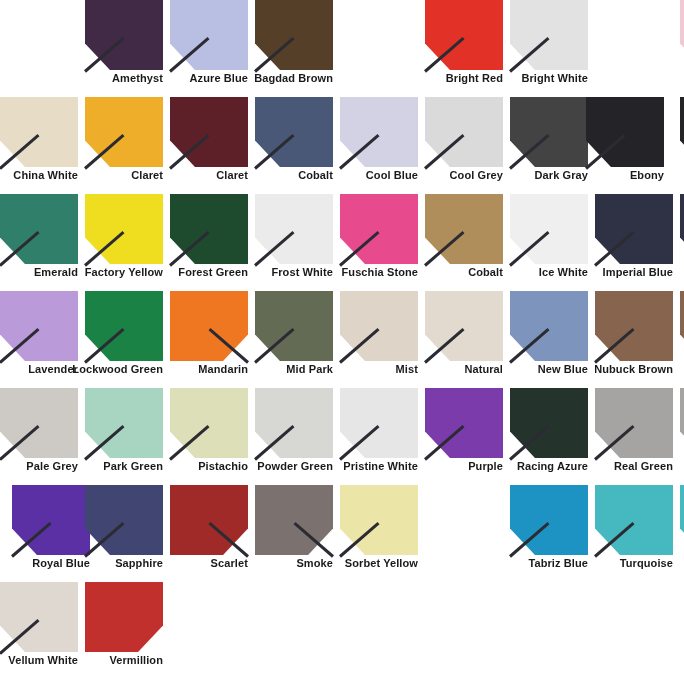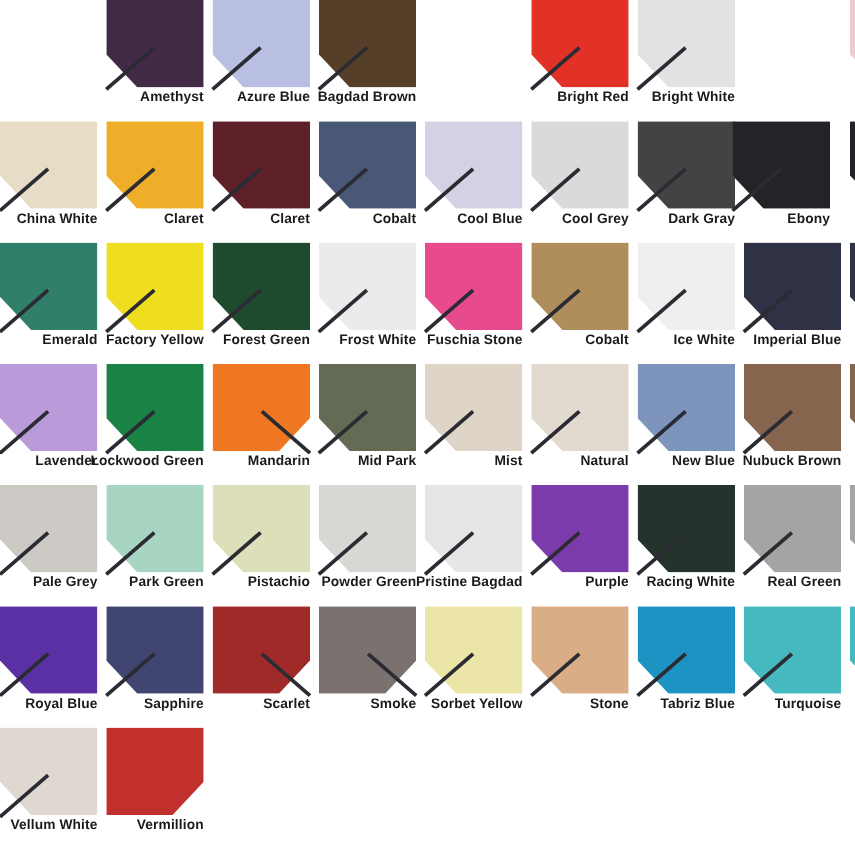--- a/index.html
+++ b/index.html
@@ -263,41 +263,41 @@
       <div class="swatch-label" style="color: rgb(26, 26, 26);">Pistachio</div>
     </div>
     <div class="swatch-cell" style="left: 255px; top: 388px;">
       <div class="chip cut-left" style="background: rgb(215, 215, 211);"></div>
       <div class="fold left" style="background: rgb(43, 43, 51);"></div>
       <div class="swatch-label" style="color: rgb(26, 26, 26);">Powder Green</div>
     </div>
     <div class="swatch-cell" style="left: 340px; top: 388px;">
       <div class="chip cut-left" style="background: rgb(230, 230, 230);"></div>
       <div class="fold left" style="background: rgb(43, 43, 51);"></div>
-      <div class="swatch-label" style="color: rgb(26, 26, 26);">Pristine Bagdad</div>
+      <div class="swatch-label" style="color: rgb(26, 26, 26);">Pristine White</div>
     </div>
     <div class="swatch-cell" style="left: 425px; top: 388px;">
       <div class="chip cut-left" style="background: rgb(124, 59, 171);"></div>
       <div class="fold left" style="background: rgb(43, 43, 51);"></div>
       <div class="swatch-label" style="color: rgb(26, 26, 26);">Purple</div>
     </div>
     <div class="swatch-cell" style="left: 510px; top: 388px;">
       <div class="chip cut-left" style="background: rgb(37, 51, 45);"></div>
       <div class="fold left" style="background: rgb(43, 43, 51);"></div>
-      <div class="swatch-label" style="color: rgb(26, 26, 26);">Racing White</div>
+      <div class="swatch-label" style="color: rgb(26, 26, 26);">Racing Azure</div>
     </div>
     <div class="swatch-cell" style="left: 595px; top: 388px;">
       <div class="chip cut-left" style="background: rgb(166, 164, 162);"></div>
       <div class="fold left" style="background: rgb(43, 43, 51);"></div>
       <div class="swatch-label" style="color: rgb(26, 26, 26);">Real Green</div>
     </div>
     <div class="swatch-cell" style="left: 680px; top: 388px;">
       <div class="chip cut-left" style="background: rgb(166, 164, 162);"></div>
     </div>
-    <div class="swatch-cell" style="left: 0px; top: 485px;">
+    <div class="swatch-cell" style="left: 12px; top: 485px;">
       <div class="chip cut-left" style="background: rgb(91, 48, 165);"></div>
       <div class="fold left" style="background: rgb(43, 43, 51);"></div>
       <div class="swatch-label" style="color: rgb(26, 26, 26);">Royal Blue</div>
     </div>
     <div class="swatch-cell" style="left: 85px; top: 485px;">
       <div class="chip cut-left" style="background: rgb(65, 69, 113);"></div>
       <div class="fold left" style="background: rgb(43, 43, 51);"></div>
       <div class="swatch-label" style="color: rgb(26, 26, 26);">Sapphire</div>
     </div>
     <div class="swatch-cell" style="left: 170px; top: 485px;">
@@ -308,25 +308,20 @@
     <div class="swatch-cell" style="left: 255px; top: 485px;">
       <div class="chip cut-right" style="background: rgb(123, 114, 112);"></div>
       <div class="fold right" style="background: rgb(43, 43, 51);"></div>
       <div class="swatch-label" style="color: rgb(26, 26, 26);">Smoke</div>
     </div>
     <div class="swatch-cell" style="left: 340px; top: 485px;">
       <div class="chip cut-left" style="background: rgb(236, 229, 168);"></div>
       <div class="fold left" style="background: rgb(43, 43, 51);"></div>
       <div class="swatch-label" style="color: rgb(26, 26, 26);">Sorbet Yellow</div>
     </div>
-    <div class="swatch-cell" style="left: 425px; top: 485px;">
-      <div class="chip cut-left" style="background: rgb(217, 173, 134);"></div>
-      <div class="fold left" style="background: rgb(43, 43, 51);"></div>
-      <div class="swatch-label" style="color: rgb(26, 26, 26);">Stone</div>
-    </div>
     <div class="swatch-cell" style="left: 510px; top: 485px;">
       <div class="chip cut-left" style="background: rgb(28, 147, 194);"></div>
       <div class="fold left" style="background: rgb(43, 43, 51);"></div>
       <div class="swatch-label" style="color: rgb(26, 26, 26);">Tabriz Blue</div>
     </div>
     <div class="swatch-cell" style="left: 595px; top: 485px;">
       <div class="chip cut-left" style="background: rgb(69, 184, 192);"></div>
       <div class="fold left" style="background: rgb(43, 43, 51);"></div>
       <div class="swatch-label" style="color: rgb(26, 26, 26);">Turquoise</div>
     </div>

